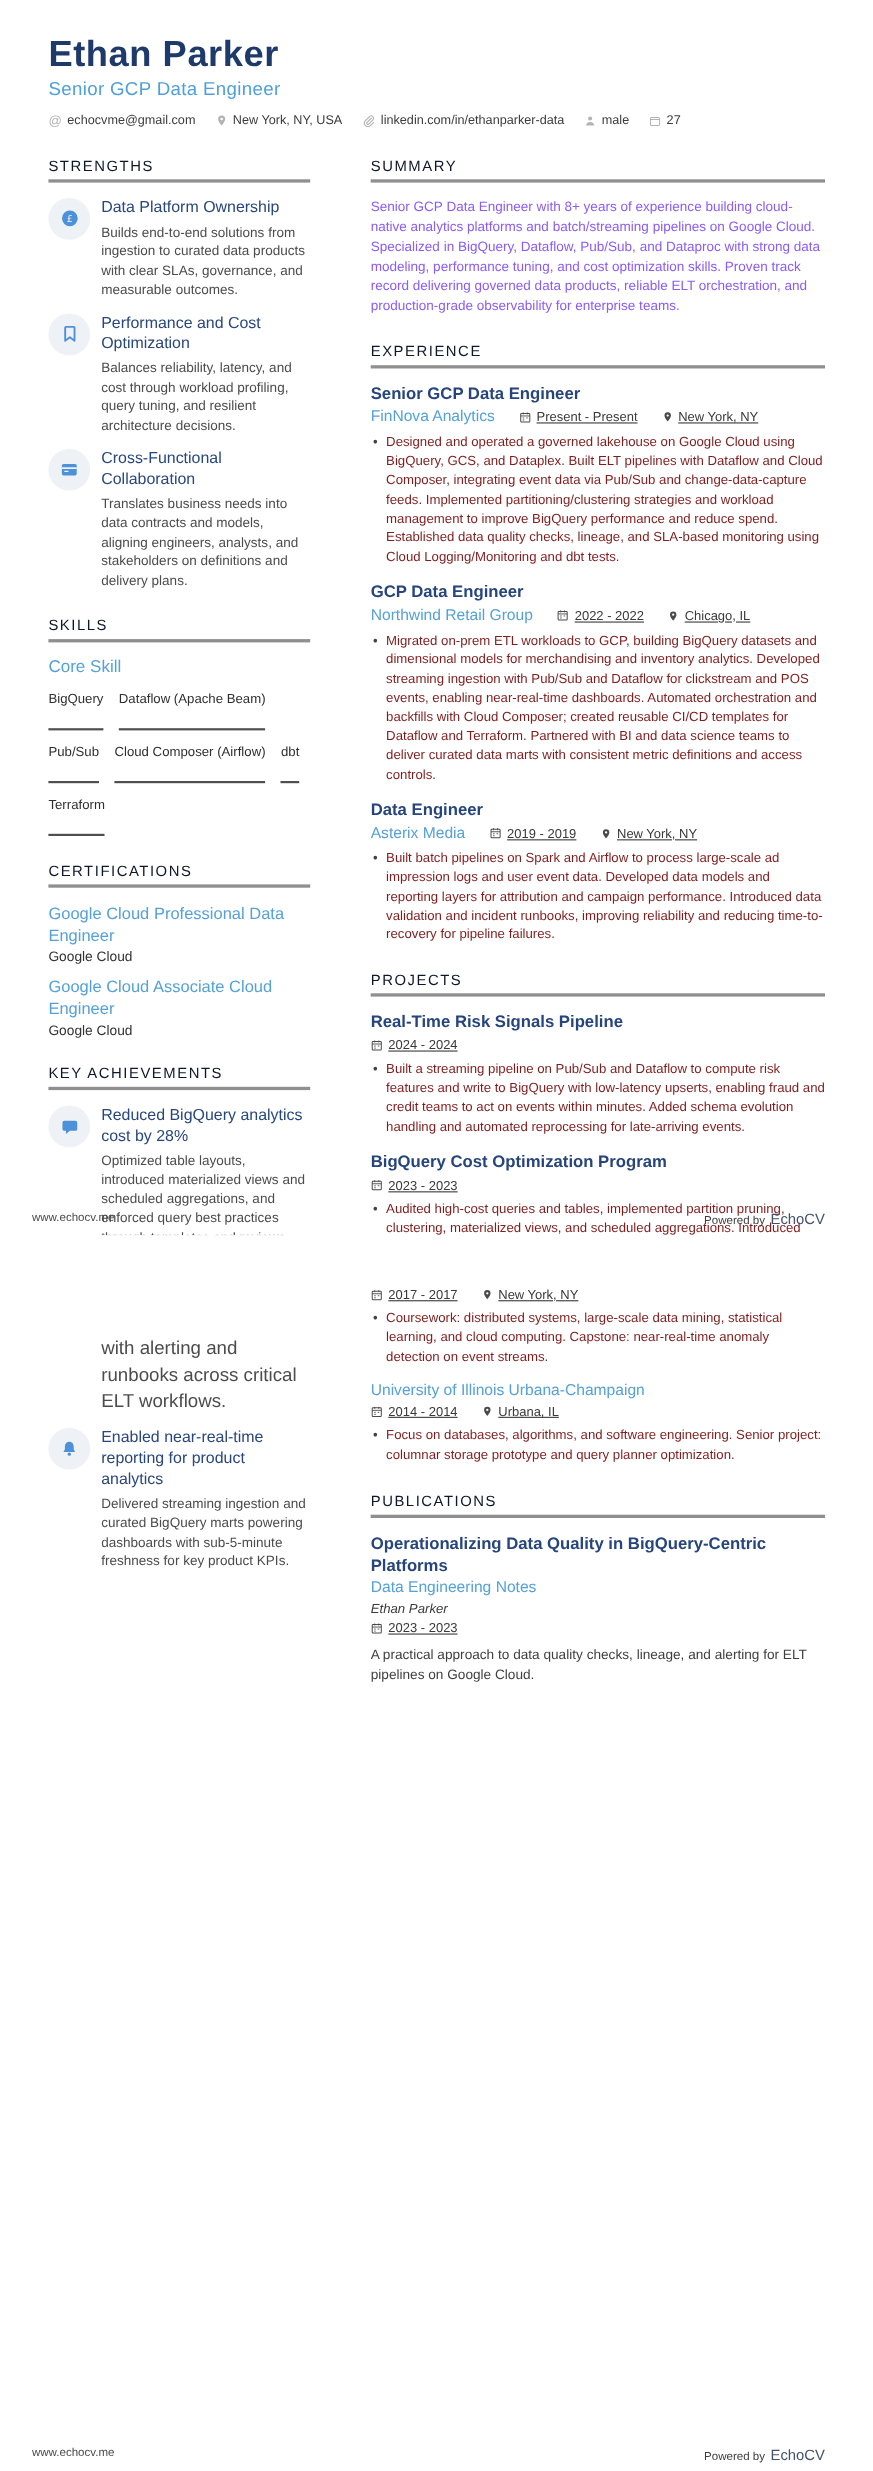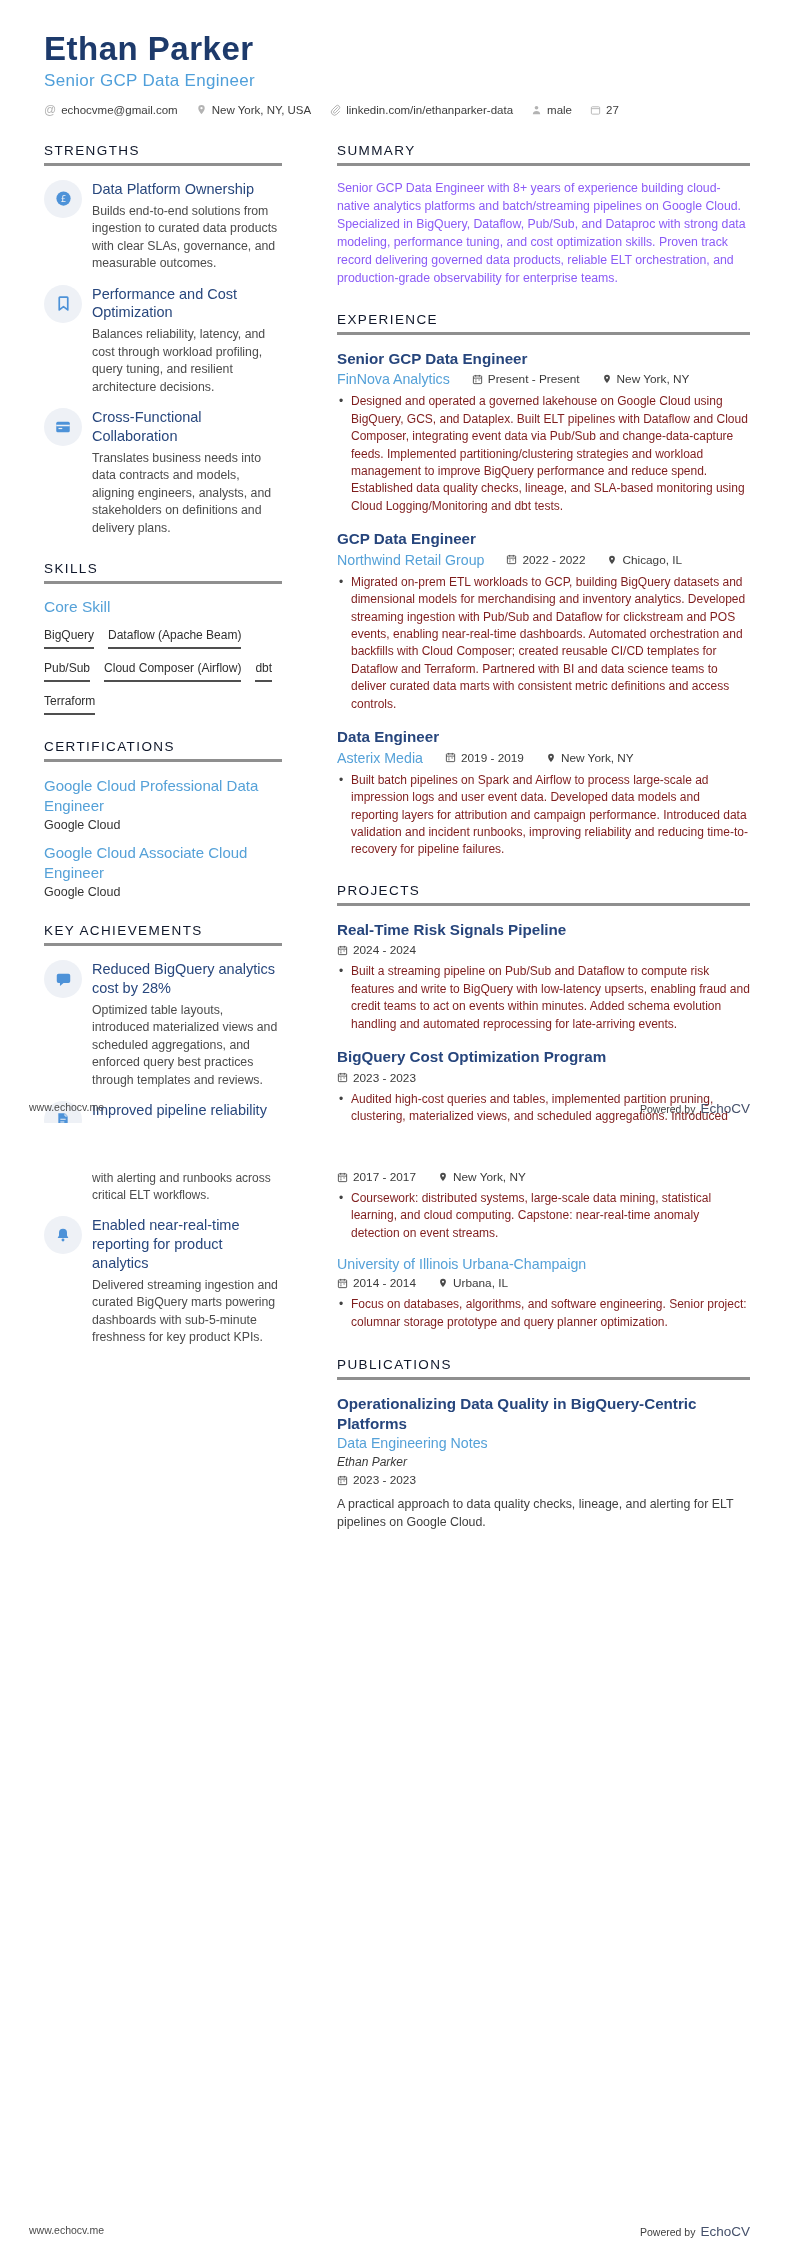--- a/index.html
+++ b/index.html
@@ -82,37 +82,38 @@
     line-height:1.3;
     margin-bottom:4px;
   }
   .icon-item-desc {
     font-size:12.3px;
     color:#4c4c4c;
     line-height:1.42;
   }
   .continuation {
     margin-left:48px;
-    font-size:12px;
+    font-size:17px;
     color:#4c4c4c;
     line-height:1.42;
     margin-bottom:12px;
+    margin-top:44px;
   }
   
   .skill-group-label {
     font-size:15.5px;
     font-weight:500;
     color:#55a1d8;
     margin-bottom:12px;
   }
   .skill-chips { display:flex; flex-wrap:wrap; column-gap:14px; row-gap:12px; }
   .skill-chip {
     font-size:12px;
     color:#2f2f2f;
-    padding-bottom:5px;
+    padding-bottom:20px;
     border-bottom:2px solid #4f4f4f;
   }
   
   .cert { margin-bottom:11px; }
   .cert-title {
     font-size:15px;
     font-weight:500;
     color:#55a1d8;
     line-height:1.3;
     margin-bottom:3px;
@@ -137,21 +138,21 @@
     flex-wrap:wrap;
     column-gap:22px;
     row-gap:2px;
     margin-top:3px;
   }
   .entry-company {
     font-size:14.2px;
     font-weight:500;
     color:#55a1d8;
   }
-  .meta { display:flex; align-items:center; gap:5px; font-size:11.8px; color:#3a3a3a; }
+  .meta { display:flex; align-items:center; gap:5px; font-size:11.8px; color:#3a3a3a;text-decoration:underline; }
   .meta .micon { color:#4a4a4a; display:flex; align-items:center; }
   .entry-meta-row {
     display:flex; align-items:flex-end; column-gap:22px;
     margin-top:4px;
   }
   .bullet-list { margin-top:6px; }
   .bullet {
     position:relative;
     padding-left:14px;
     font-size:12px;

